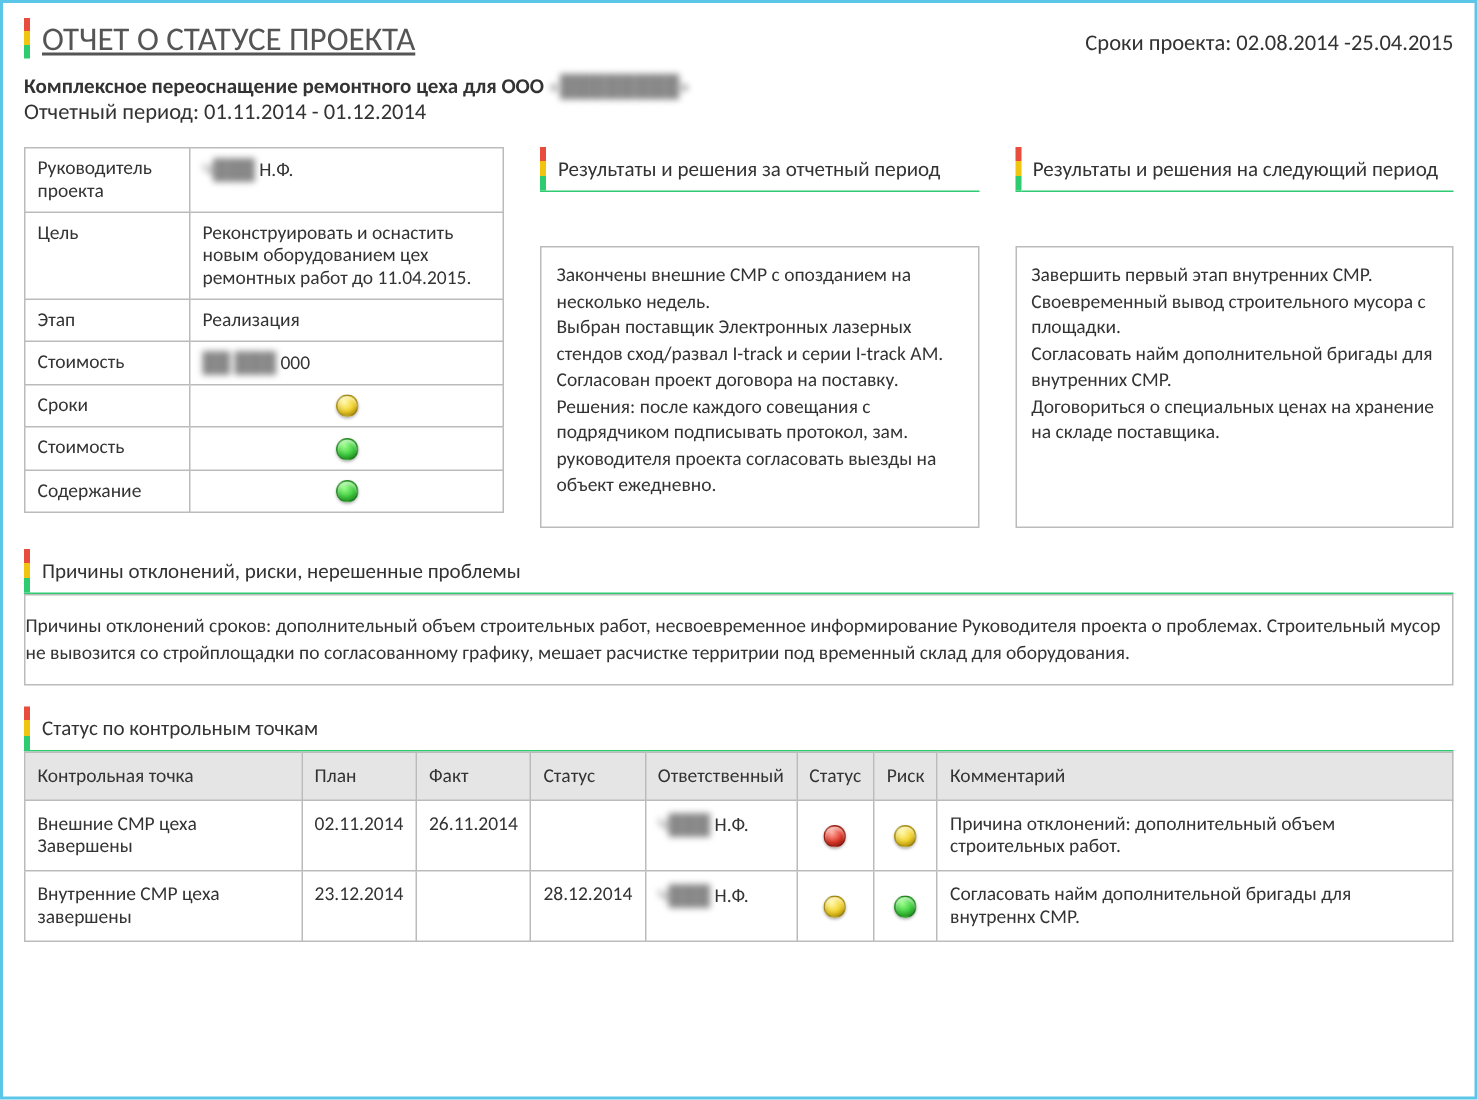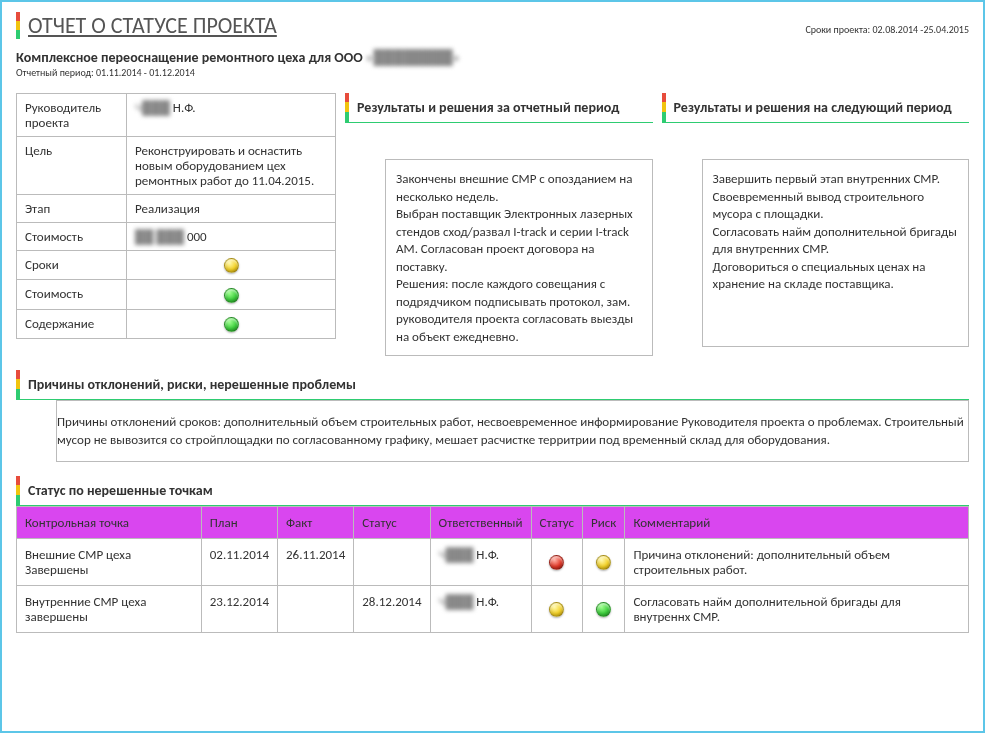--- a/index.html
+++ b/index.html
@@ -21,67 +21,66 @@
     }
     .report-title {
       font-size: 22px;
       font-weight: normal;
       color: #555;
       border-left: 4px solid;
       border-image: linear-gradient(to bottom, #e74c3c 33%, #f1c40f 33%, #f1c40f 66%, #2ecc71 66%) 1;
       padding-left: 8px;
       text-decoration: underline;
     }
-    .header-meta { font-size: 10px; color: #333; }
+    .header-meta { font-size: 15px; color: #333; }
     .subtitle-row {
       display: flex;
       justify-content: space-between;
       margin-top: 10px;
       margin-bottom: 14px;
       flex-direction: column;
     }
     .subtitle { font-weight: bold; font-size: 14px; }
     .blurred {
       -webkit-filter: blur(2px);
       filter: blur(2px);
       color: #888;
     }
     .top-cols {
       display: flex;
-      gap: 9px;
+      gap: 24px;
       margin-bottom: 14px;
     }
     .col-left { width: 320px; flex: 0 0 320px; }
     .col-mid { flex: 1; }
     .col-right { flex: 1; }
     .info-table {
       width: 100%;
       border-collapse: collapse;
     }
     .info-table td {
       border: 1px solid #bbb;
       padding: 6px 8px;
       vertical-align: top;
     }
     .info-table td:first-child { width: 110px; }
     .section-header {
-      font-weight: bold;
+      font-weight: normal;
       font-size: 14px;
       border-left: 4px solid;
       border-bottom: 1px solid #bbb;
       border-image: linear-gradient(to bottom, #e74c3c 33%, #f1c40f 33%, #f1c40f 66%, #2ecc71 66%) 1;
       padding: 6px 0 6px 8px;
     }
     .section-box {
       border: 1px solid #bbb;
       padding: 10px 10px;
       font-size: 13px;
       line-height: 1.35;
       min-height: 188px;
-      margin-left: 40px;
     }
     .section-box-top { margin-top: 36px; }
     .full-section { margin-bottom: 14px; }
     .full-section .section-box { min-height: auto; padding: 12px 0; }
     .status-dot {
       display: inline-block;
       width: 15px;
       height: 15px;
       border-radius: 50%;
       border: 1px solid rgba(0,0,0,0.25);
@@ -96,21 +95,21 @@
       width: 100%;
       border-collapse: collapse;
       font-size: 13px;
     }
     .milestone-table th, .milestone-table td {
       border: 1px solid #bbb;
       padding: 8px 8px;
       text-align: left;
       vertical-align: top;
     }
-    .milestone-table th { font-weight: normal; background: #d946ef; margin-left: 40px; }
+    .milestone-table th { font-weight: normal; background: #e5e5e5; margin-left: 40px; }
     .milestone-table .dot-cell { text-align: center; vertical-align: middle; }
   </style>
 </head>
 <body>
 
 <div class="header-row">
   <div class="report-title">ОТЧЕТ О СТАТУСЕ ПРОЕКТА</div>
   <div class="header-meta">Сроки проекта: 02.08.2014 -25.04.2015</div>
 </div>
 
@@ -165,21 +164,21 @@
     <div class="section-box section-box-top" id="results-next-text">Завершить первый этап внутренних СМР. Своевременный вывод строительного мусора с площадки.<br>Согласовать найм дополнительной бригады для внутренних СМР.<br>Договориться о специальных ценах на хранение на складе поставщика.</div>
   </div>
 </div>
 
 <div class="full-section">
   <div class="section-header">Причины отклонений, риски, нерешенные проблемы</div>
   <div class="section-box">Причины отклонений сроков: дополнительный объем строительных работ, несвоевременное информирование Руководителя проекта о проблемах. Строительный мусор не вывозится со стройплощадки по согласованному графику, мешает расчистке территрии под временный склад для оборудования.</div>
 </div>
 
 <div class="full-section">
-  <div class="section-header">Статус по нерешенные точкам</div>
+  <div class="section-header">Статус по контрольным точкам</div>
   <table class="milestone-table">
     <thead>
         <tr id="ms-head">
           <th>Контрольная точка</th>
           <th>План</th>
           <th>Факт</th>
           <th>Статус</th>
           <th>Ответственный</th>
           <th>Статус</th>
           <th>Риск</th>

